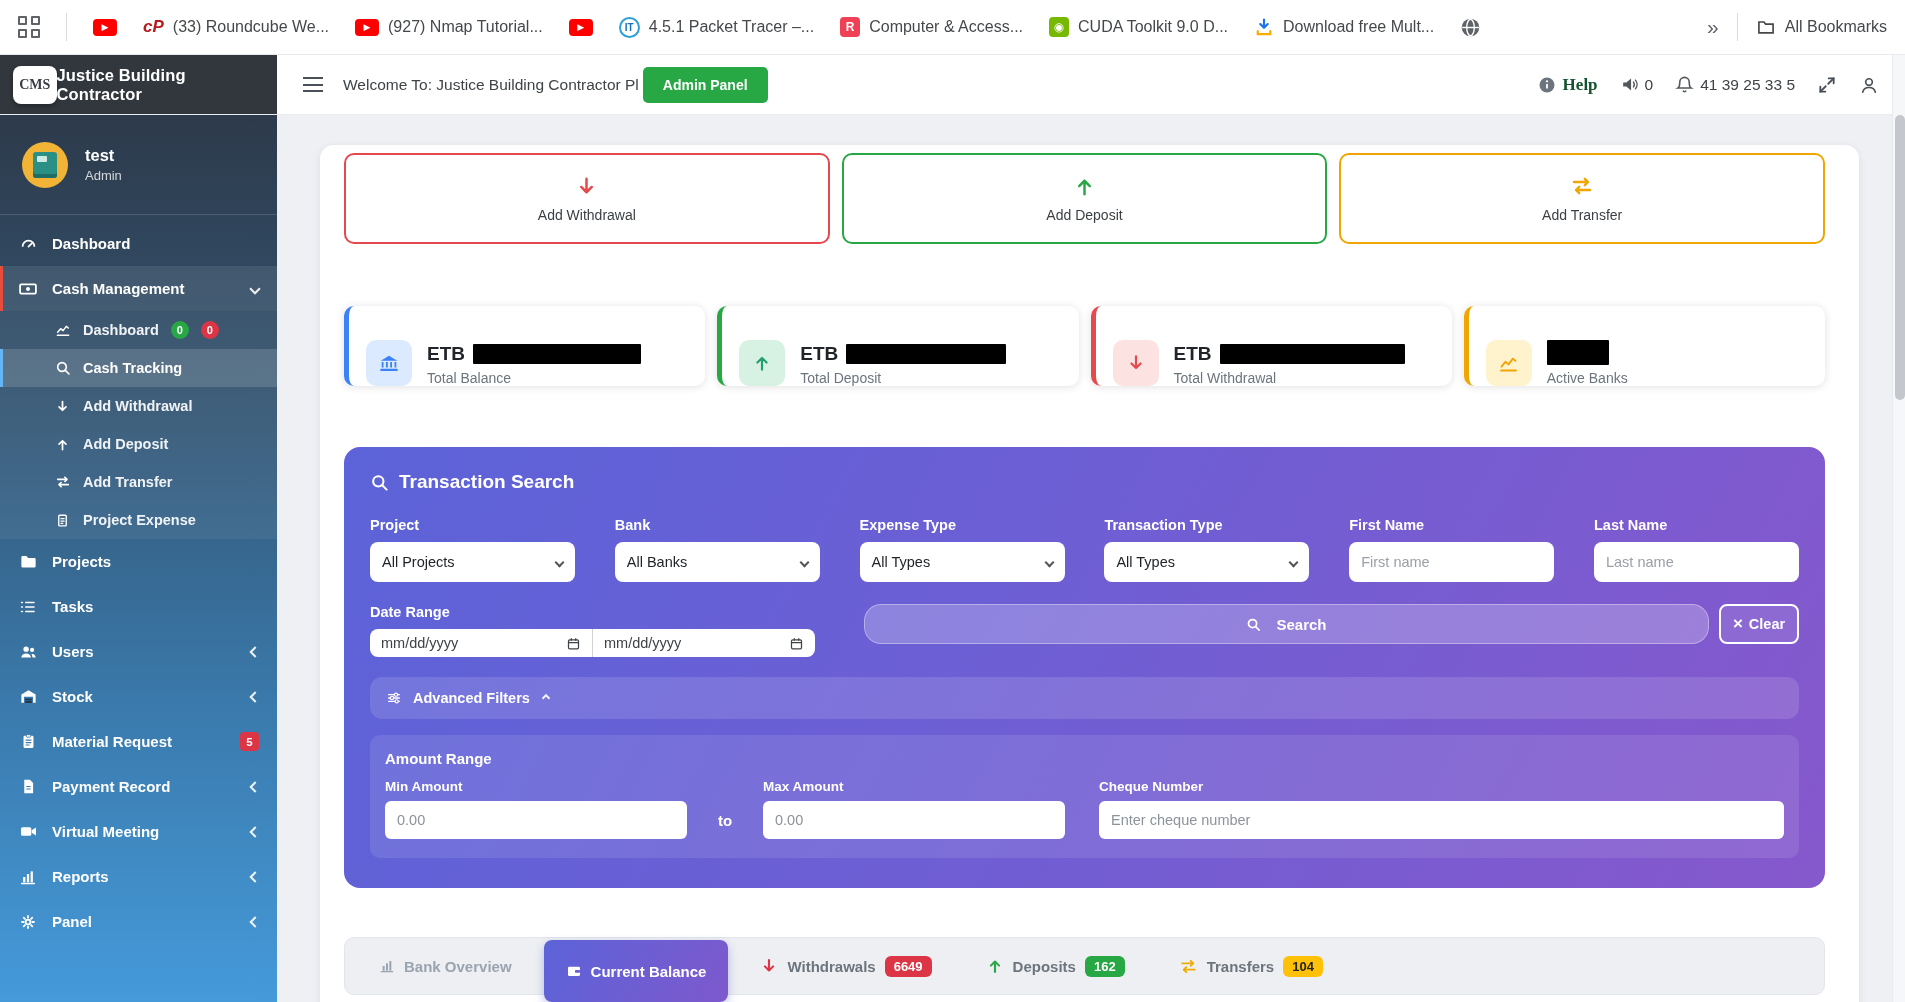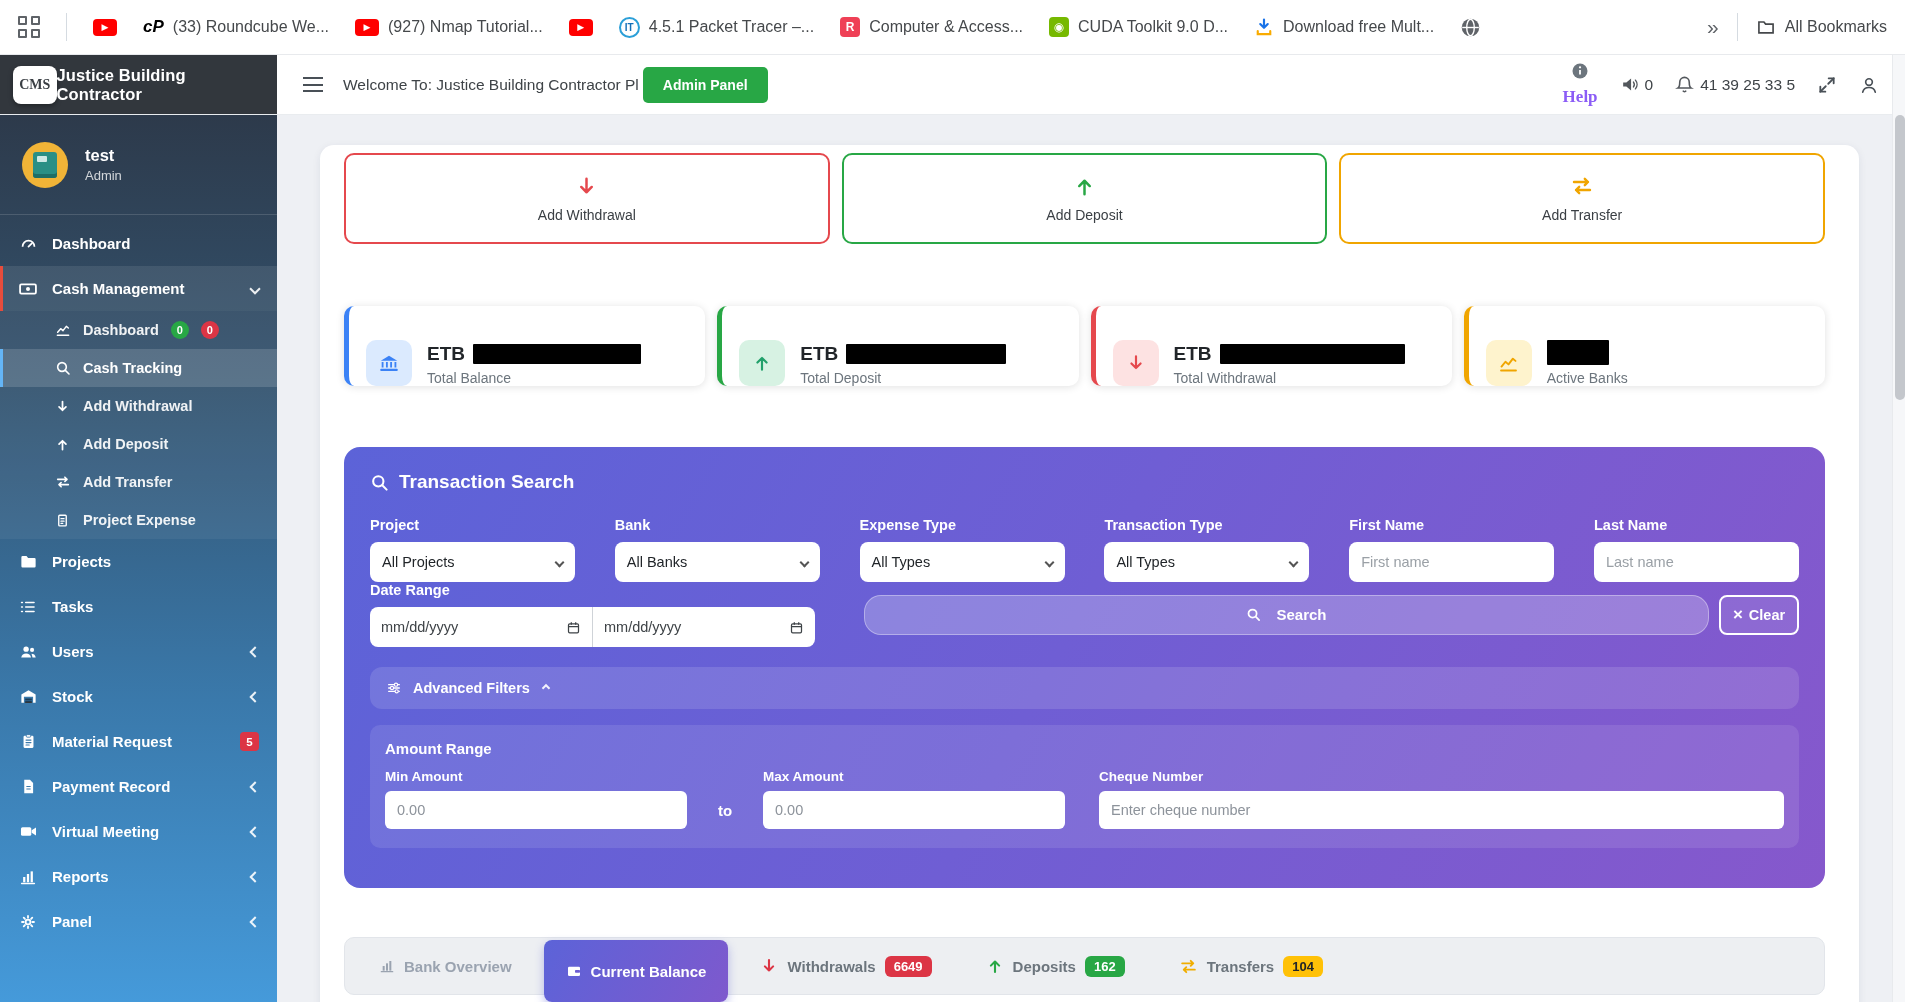--- a/index.html
+++ b/index.html
@@ -7,39 +7,39 @@
   body { position:relative; overflow:hidden; background:#eef0f4; font-family:"Liberation Sans",sans-serif; color:#212529; }
   svg { display:block; }
 
   
   .bookmarks-bar { position:absolute; top:0; left:0; right:0; height:55px; background:#fff; border-bottom:1px solid #e8eaed; display:flex; align-items:center; padding:0 18px; gap:26px; z-index:30; }
   .apps-grid { display:grid; grid-template-columns:9px 9px; grid-template-rows:9px 9px; gap:4px; }
   .apps-grid i { border:2.5px solid #5f6368; border-radius:1px; }
   .vdiv { width:1px; height:28px; background:#d5dbe1; }
   .bm { display:flex; align-items:center; gap:9px; font-size:16px; color:#45484b; white-space:nowrap; cursor:pointer; }
   .yt { width:24px; height:17px; background:#f00; border-radius:4px; color:#fff; font-size:9px; display:flex; align-items:center; justify-content:center; }
-  .cp { color:#000000; font-weight:700; font-style:italic; font-size:17px; }
+  .cp { color:#b91c1c; font-weight:700; font-style:italic; font-size:17px; }
   .pt { width:21px; height:21px; border-radius:50%; border:2px solid #2b9fd8; color:#1470b8; font-weight:700; font-size:10px; display:flex; align-items:center; justify-content:center; background:#fff; }
   .rlogo { width:20px; height:20px; background:#ef4056; border-radius:4px; color:#fff; font-weight:700; font-size:12px; display:flex; align-items:center; justify-content:center; }
   .nv { width:20px; height:20px; background:#76b900; border-radius:4px; color:#fff; font-size:12px; display:flex; align-items:center; justify-content:center; }
   .bm-right { margin-left:auto; display:flex; align-items:center; gap:18px; }
   .chevx { color:#5f6368; font-size:21px; }
 
   
   .app-header { position:absolute; top:55px; left:0; right:0; height:60px; background:#fff; border-bottom:1px solid #e9ecef; display:flex; z-index:20; }
   .brand { width:277px; height:100%; background:#32373d; display:flex; align-items:center; padding:0 13px; flex:none; }
   .brand-logo { width:46px; height:38px; background:#fff; border-radius:8px; color:#3a3f44; font-family:"Liberation Serif",serif; font-weight:700; font-size:14px; display:flex; align-items:center; justify-content:center; box-shadow:0 2px 5px rgba(0,0,0,.35); }
   .brand-name { color:#fff; font-weight:700; font-size:16.5px; letter-spacing:.1px; }
   .header-body { flex:1; display:flex; align-items:center; padding:0 26px; }
   .hamburger { width:20px; height:15px; border-top:2px solid #495057; border-bottom:2px solid #495057; position:relative; cursor:pointer; }
   .hamburger::after { content:""; position:absolute; left:0; right:0; top:4.5px; height:2px; background:#495057; }
   .welcome { margin-left:20px; font-size:15.5px; color:#3e4347; white-space:nowrap; }
   .admin-btn { margin-left:4px; background:#28a745; color:#fff; border:none; font-weight:700; font-size:14px; padding:10px 20px; border-radius:5px; cursor:pointer; font-family:inherit; }
   .header-right { margin-left:auto; display:flex; align-items:center; gap:22px; color:#53575c; }
-  .help-wrap { display:flex; align-items:center; gap:7px; font-family:"Liberation Serif",serif; font-weight:700; font-size:17px; color:#8b5cf6; cursor:pointer;flex-direction:column; }
+  .help-wrap { display:flex; align-items:center; gap:7px; font-family:"Liberation Serif",serif; font-weight:700; font-size:17px; color:#14532d; cursor:pointer; }
   .ic-count { display:flex; align-items:center; gap:6px; font-size:15.5px; color:#3e4347; cursor:pointer; }
 
   
   .sidebar { position:absolute; top:115px; left:0; width:277px; bottom:0; background:linear-gradient(180deg,#2d3a4b 0%,#33536f 30%,#3a79ab 66%,#459ada 100%); color:#fff; z-index:10; }
   .profile { height:100px; display:flex; align-items:center; gap:17px; padding:0 22px; border-bottom:1px solid rgba(255,255,255,.14); }
   .avatar { width:46px; height:46px; border-radius:50%; background:#f1b437; position:relative; flex:none; }
   .avatar .atm { position:absolute; left:11px; top:10px; width:24px; height:26px; background:#2a8f85; border-radius:3px; box-shadow:inset 0 -4px 0 #1f6e66; }
   .avatar .atm::after { content:""; position:absolute; left:4px; top:4px; width:10px; height:6px; background:#cfe9e6; border-radius:1px; }
   .profile-name { font-weight:700; font-size:16.5px; }
   .profile-role { font-size:13px; color:rgba(255,255,255,.78); margin-top:3px; }
@@ -81,23 +81,23 @@
   
   .search-panel { margin-top:61px; height:441px; border-radius:16px; background:linear-gradient(118deg,#5c63d8 0%,#6f5ed4 48%,#8658cc 100%); padding:24px 26px; color:#fff; }
   .sp-title { display:flex; align-items:center; gap:10px; font-size:19px; font-weight:700; margin-bottom:24px; }
   .filters-row { display:flex; justify-content:space-between; }
   .f-col { width:205px; }
   .f-label { font-size:14.5px; font-weight:700; margin-bottom:9px; }
   .select-box { height:40px; background:#fff; border-radius:8px; display:flex; align-items:center; justify-content:space-between; padding:0 12px; color:#212529; font-size:14.5px; cursor:pointer; }
   .select-box .chev { border-color:#555; width:7px; height:7px; }
   .txt-input { width:100%; height:40px; border:none; border-radius:8px; padding:0 12px; font-size:14.5px; font-family:inherit; color:#212529; outline:none; }
   .txt-input::placeholder { color:#9aa0a6; }
-  .row2 { display:flex; align-items:center; }
+  .row2 { margin-top:22px; display:flex; align-items:flex-start; }
   .date-group { width:445px; }
-  .date-row { display:flex; background:#fff; border-radius:8px; overflow:hidden; height:40px; }
+  .date-row { display:flex; background:#fff; border-radius:8px; overflow:hidden; height:28px; }
   .date-cell { flex:1; display:flex; align-items:center; justify-content:space-between; padding:0 11px; color:#3e4347; font-size:14.5px; cursor:text; }
   .date-cell:first-child { border-right:1px solid #cfd3d8; }
   .search-btn { flex:1; margin-left:49px; height:40px; border-radius:17px; background:rgba(255,255,255,.23); border:1px solid rgba(255,255,255,.35); color:#fff; font-weight:700; font-size:15px; display:flex; align-items:center; justify-content:center; gap:15px; cursor:pointer; font-family:inherit; }
   .clear-btn { margin-left:10px; width:80px; height:40px; border-radius:8px; border:2px solid #fff; background:rgba(255,255,255,.1); color:#fff; font-weight:700; font-size:14.5px; display:flex; align-items:center; justify-content:center; gap:6px; cursor:pointer; font-family:inherit; }
   .adv-bar { margin-top:20px; height:42px; border-radius:12px; background:rgba(255,255,255,.13); display:flex; align-items:center; gap:11px; padding:0 16px; font-size:14.5px; font-weight:700; cursor:pointer; }
   .adv-bar .chev { width:6px; height:6px; margin-left:2px; }
   .amount-panel { margin-top:16px; border-radius:10px; background:rgba(255,255,255,.10); padding:15px 15px 19px; }
   .ap-title { font-size:15px; font-weight:700; margin-bottom:12px; }
   .ap-row { display:flex; align-items:flex-end; }
   .ap-col { width:302px; }

